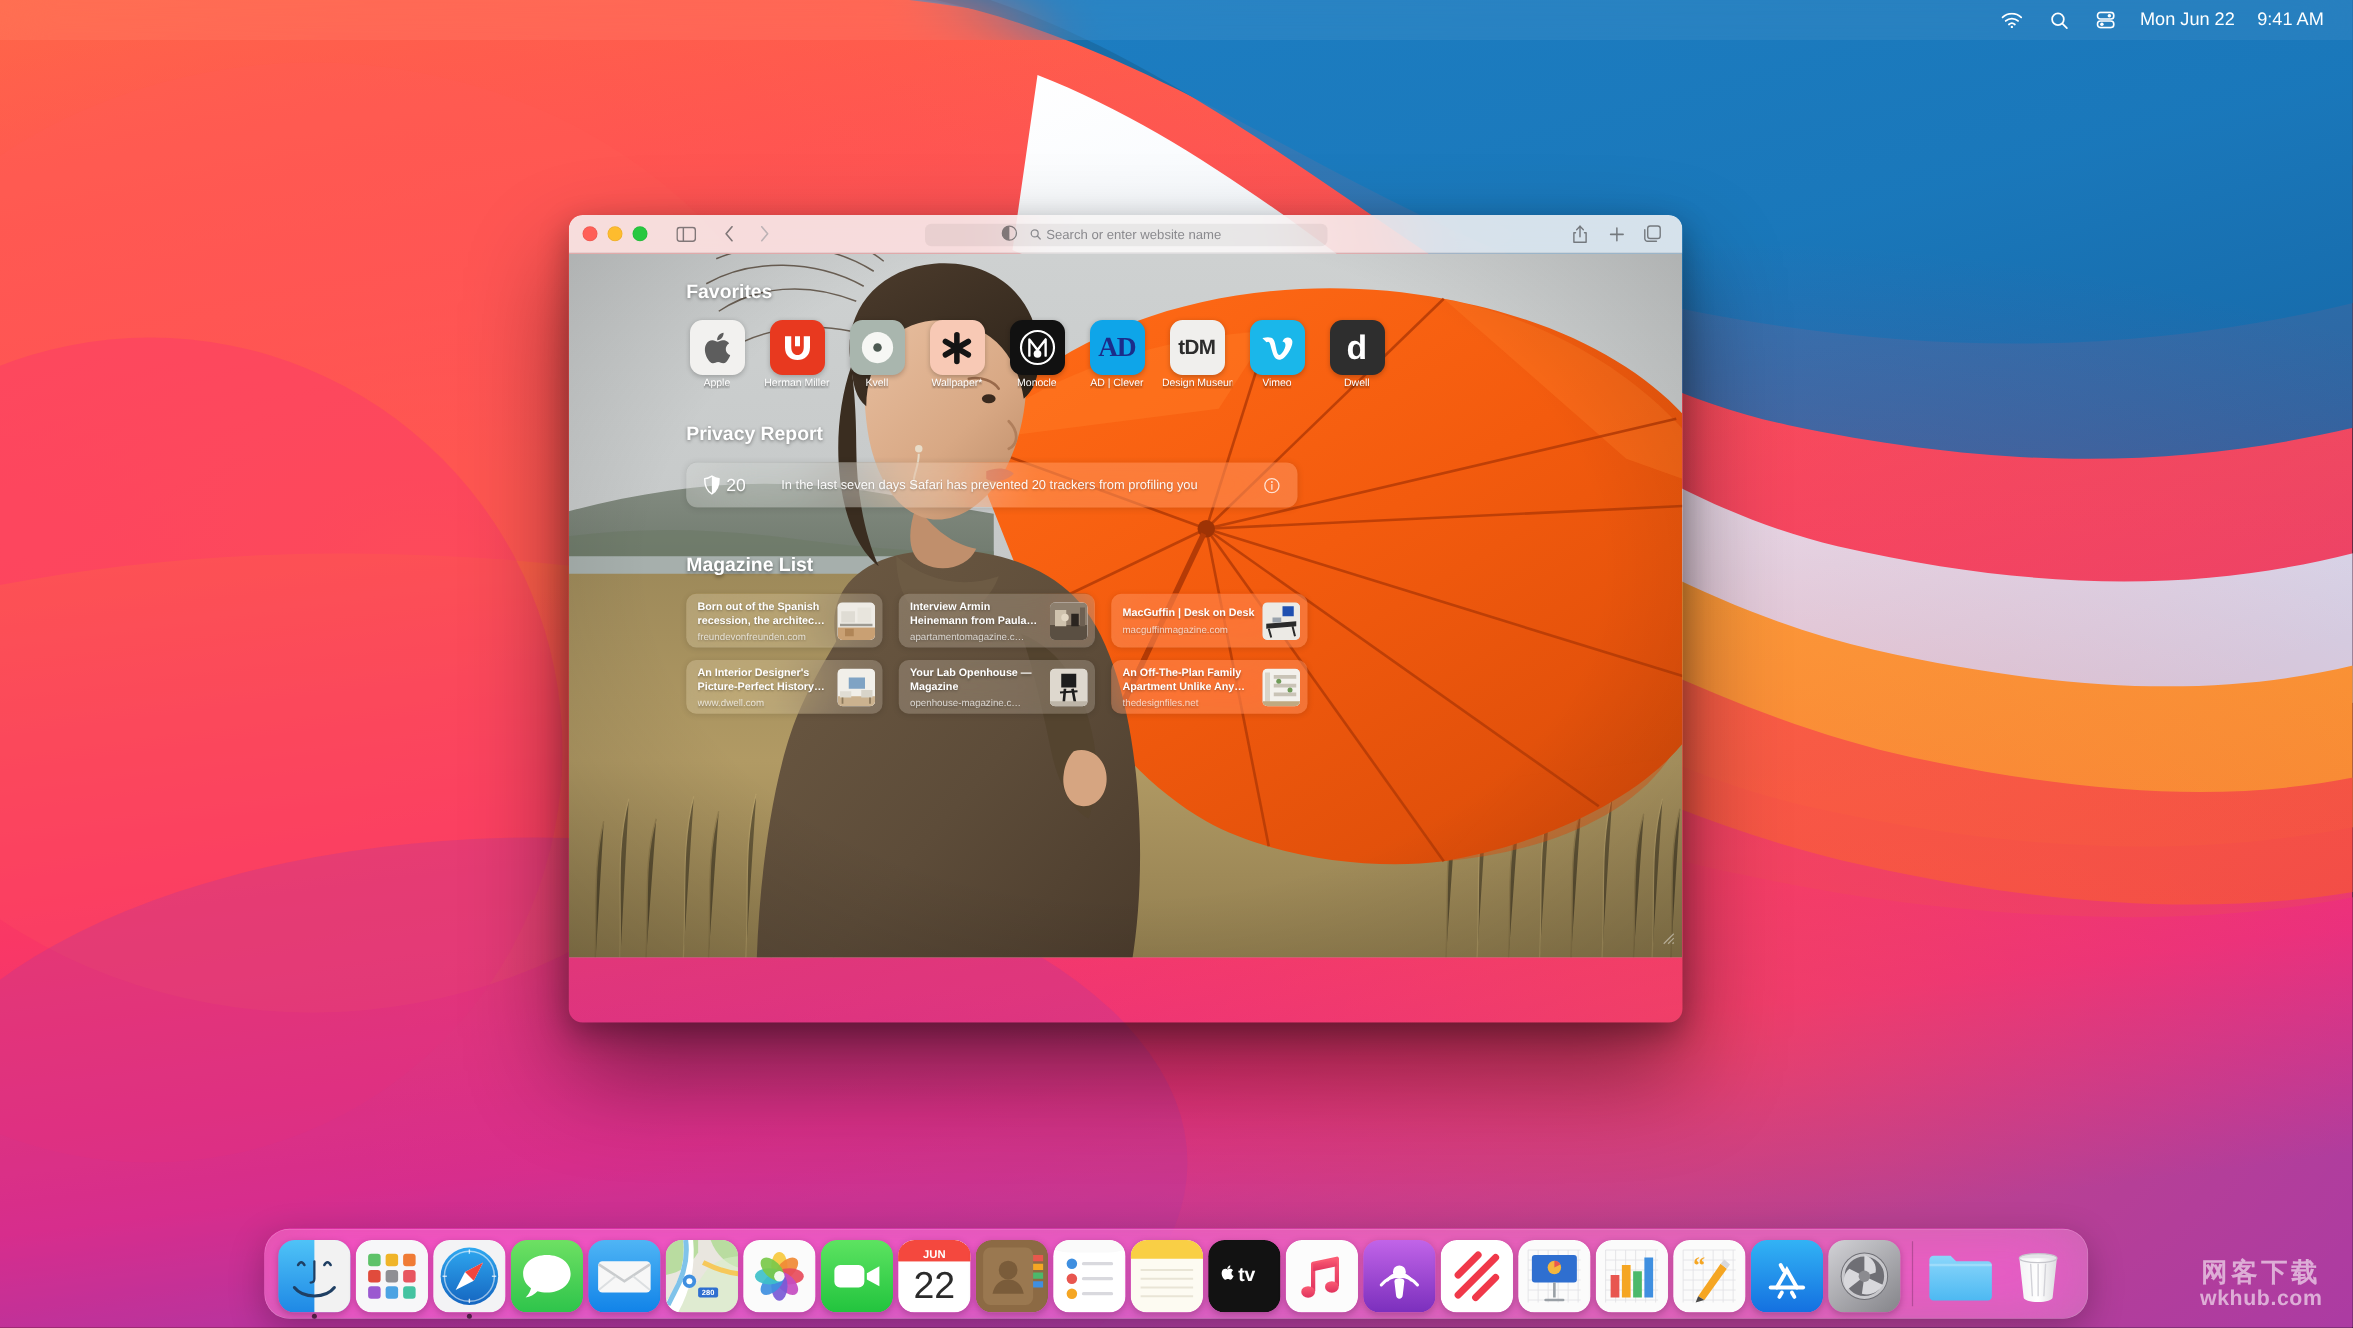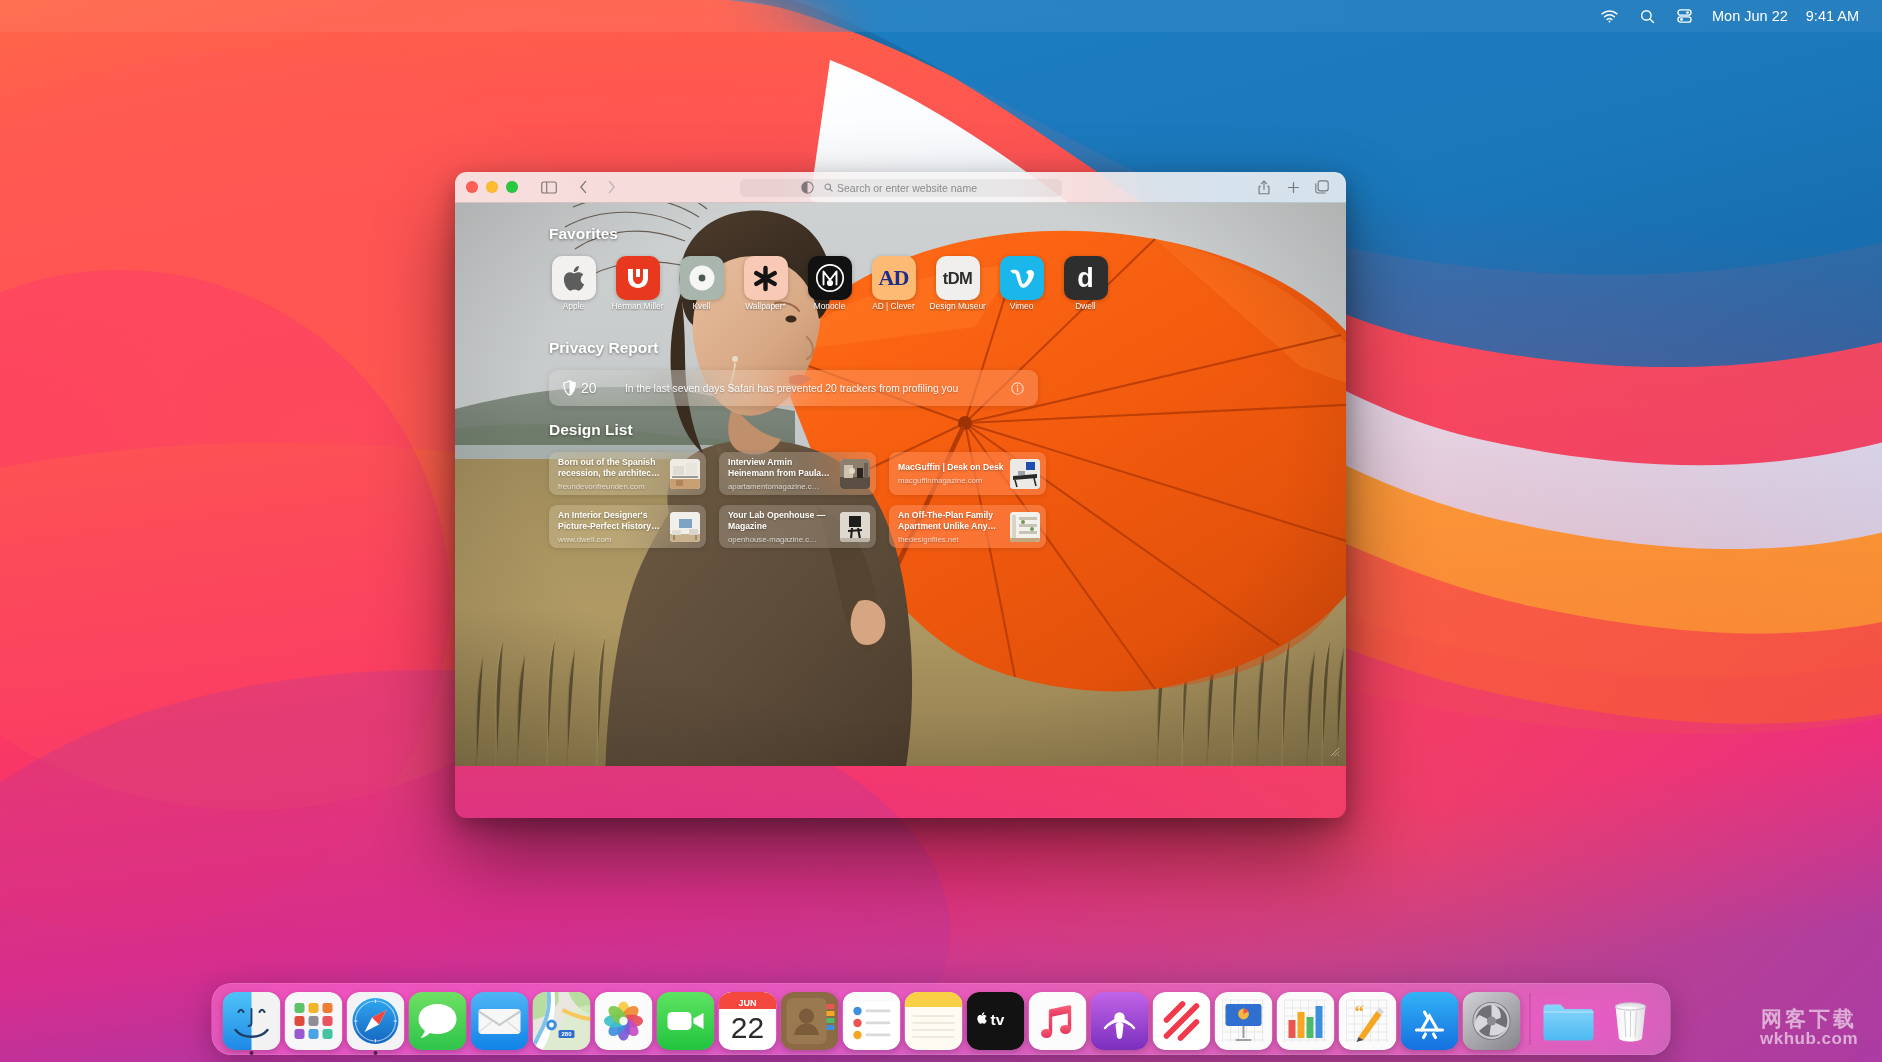--- a/index.html
+++ b/index.html
@@ -129,21 +129,21 @@
 
   
   #privacy-heading { margin-top:2px; }
   #privacy-card {
     height:36px; border-radius:9px;
     background: rgba(255,255,255,0.20);
     backdrop-filter: blur(26px) saturate(130%);
     display:flex; align-items:center;
     padding: 0 14px;
     box-shadow: 0 1px 6px rgba(0,0,0,.12);
-    margin-bottom:15px;
+    margin-bottom:38px;
     width:489px;
   }
   #privacy-count {
     display:flex; align-items:center; gap:5px;
     font-size:14px; font-weight:500; color:#fff;
     text-shadow: 0 1px 2px rgba(0,0,0,.3);
     min-width:52px;
   }
   #privacy-text {
     font-size:10.3px; color:rgba(255,255,255,.96); margin-left:10px;
@@ -632,21 +632,21 @@
             <svg width="34" height="34" viewBox="0 0 34 34" xmlns="http://www.w3.org/2000/svg">
               <circle cx="17" cy="17" r="13.2" fill="none" stroke="#ffffff" stroke-width="1.7"></circle>
               <path d="M10.5 23.5 L10.5 10.5 L17 19 L23.5 10.5 L23.5 23.5" fill="none" stroke="#ffffff" stroke-width="1.9" stroke-linejoin="round" stroke-linecap="round"></path>
               <circle cx="17" cy="22" r="3.1" fill="#ffffff"></circle>
             </svg>
           </div>
           <div class="fav-label">Monocle</div>
         </div>
 
         <div class="fav">
-          <div class="fav-tile" style="background:#fdba74;">
+          <div class="fav-tile" style="background:#0ea5e9;">
             <span style="font-family:'Liberation Serif',serif; font-size:22px; font-weight:bold; color:#1b2d8a; letter-spacing:-1px;">AD</span>
           </div>
           <div class="fav-label">AD | Clever</div>
         </div>
 
         <div class="fav">
           <div class="fav-tile" style="background:#f0efed;">
             <span style="font-family:'Liberation Sans',sans-serif; font-size:16.5px; font-weight:bold; color:#2c2c2c; letter-spacing:-0.5px;">tDM</span>
           </div>
           <div class="fav-label">Design Museum</div>
@@ -683,21 +683,21 @@
         <div id="privacy-text">In the last seven days Safari has prevented 20 trackers from profiling you</div>
         <div id="privacy-info">
           <svg width="13" height="13" viewBox="0 0 14 14" fill="none" stroke="#ffffff" stroke-width="1.1" xmlns="http://www.w3.org/2000/svg">
             <circle cx="7" cy="7" r="6.1"></circle>
             <path d="M7 6.1 L7 10.2" stroke-linecap="round"></path>
             <circle cx="7" cy="3.9" r="0.85" fill="#ffffff" stroke="none"></circle>
           </svg>
         </div>
       </div>
 
-      <div class="sp-heading">Design List</div>
+      <div class="sp-heading">Magazine List</div>
       <div id="reading-grid">
 
         <div class="rl-card">
           <div class="rl-textcol">
             <div class="rl-title">Born out of the Spanish recession, the architec…</div>
             <div class="rl-url">freundevonfreunden.com</div>
           </div>
           <div class="rl-thumb">
             <svg viewBox="0 0 30 30" xmlns="http://www.w3.org/2000/svg">
               <rect width="30" height="30" fill="#efece6"></rect>

